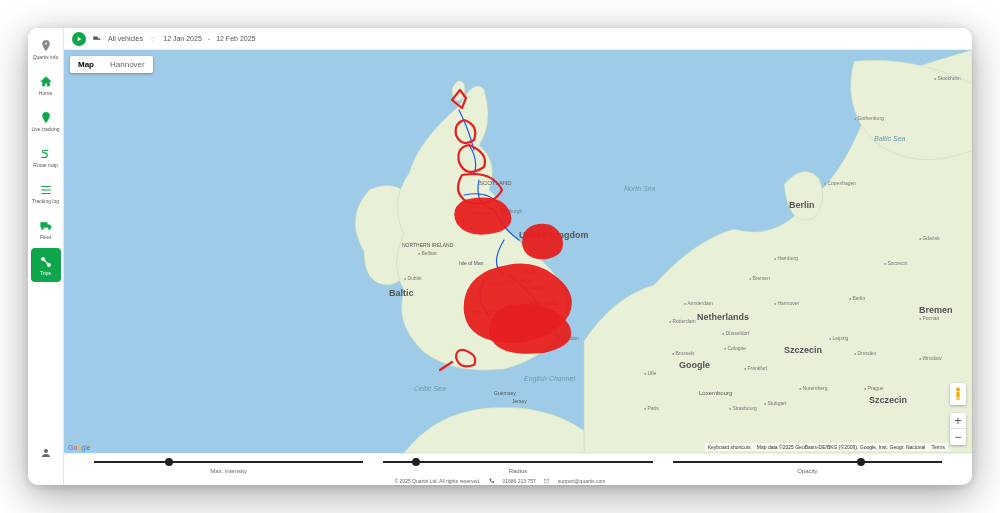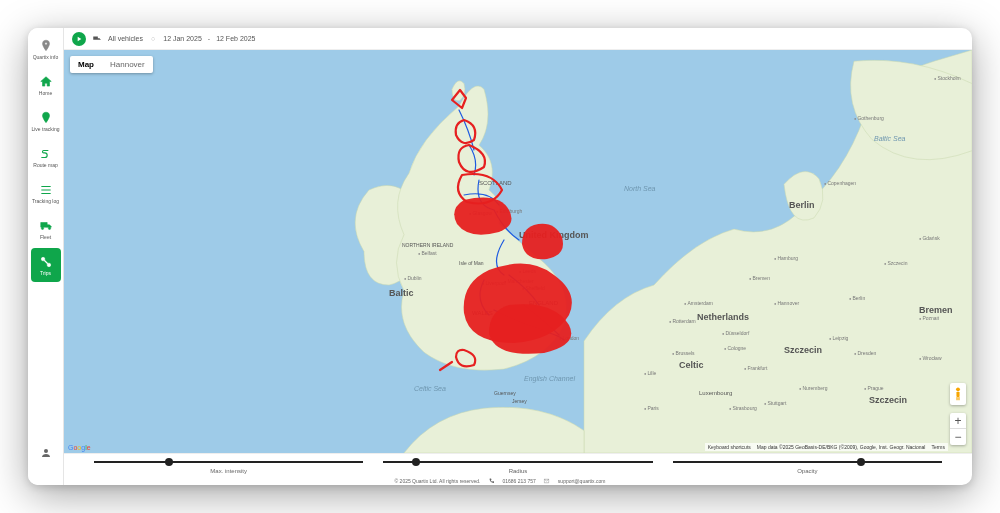--- a/index.html
+++ b/index.html
@@ -254,21 +254,21 @@
         <div class="north-sea-lbl" style="left:460px;top:325px">English Channel</div>
 
         <div class="country-lbl bold" style="left:455px;top:180px">United Kingdom</div>
         <div class="country-lbl" style="left:415px;top:130px;font-size:6px">SCOTLAND</div>
         <div class="country-lbl" style="left:338px;top:192px;font-size:5px">NORTHERN IRELAND</div>
         <div class="country-lbl bold" style="left:325px;top:238px">Baltic</div>
         <div class="country-lbl" style="left:408px;top:260px;font-size:6px">WALES</div>
         <div class="country-lbl" style="left:465px;top:250px;font-size:6px">ENGLAND</div>
         <div class="country-lbl" style="left:395px;top:210px;font-size:5px">Isle of Man</div>
         <div class="country-lbl bold" style="left:633px;top:262px">Netherlands</div>
-        <div class="country-lbl bold" style="left:615px;top:310px">Celtic</div>
+        <div class="country-lbl bold" style="left:615px;top:310px">Google</div>
         <div class="country-lbl bold" style="left:720px;top:295px">Szczecin</div>
         <div class="country-lbl bold" style="left:725px;top:150px">Berlin</div>
         <div class="country-lbl bold" style="left:855px;top:255px">Bremen</div>
         <div class="country-lbl bold" style="left:805px;top:345px">Szczecin</div>
         <div class="country-lbl" style="left:635px;top:340px;font-size:6px">Luxembourg</div>
         <div class="country-lbl" style="left:430px;top:340px;font-size:5px">Guernsey</div>
         <div class="country-lbl" style="left:448px;top:348px;font-size:5px">Jersey</div>
 
         <div class="city-lbl" style="left:432px;top:158px">Edinburgh</div>
         <div class="city-lbl" style="left:405px;top:160px">Glasgow</div>

